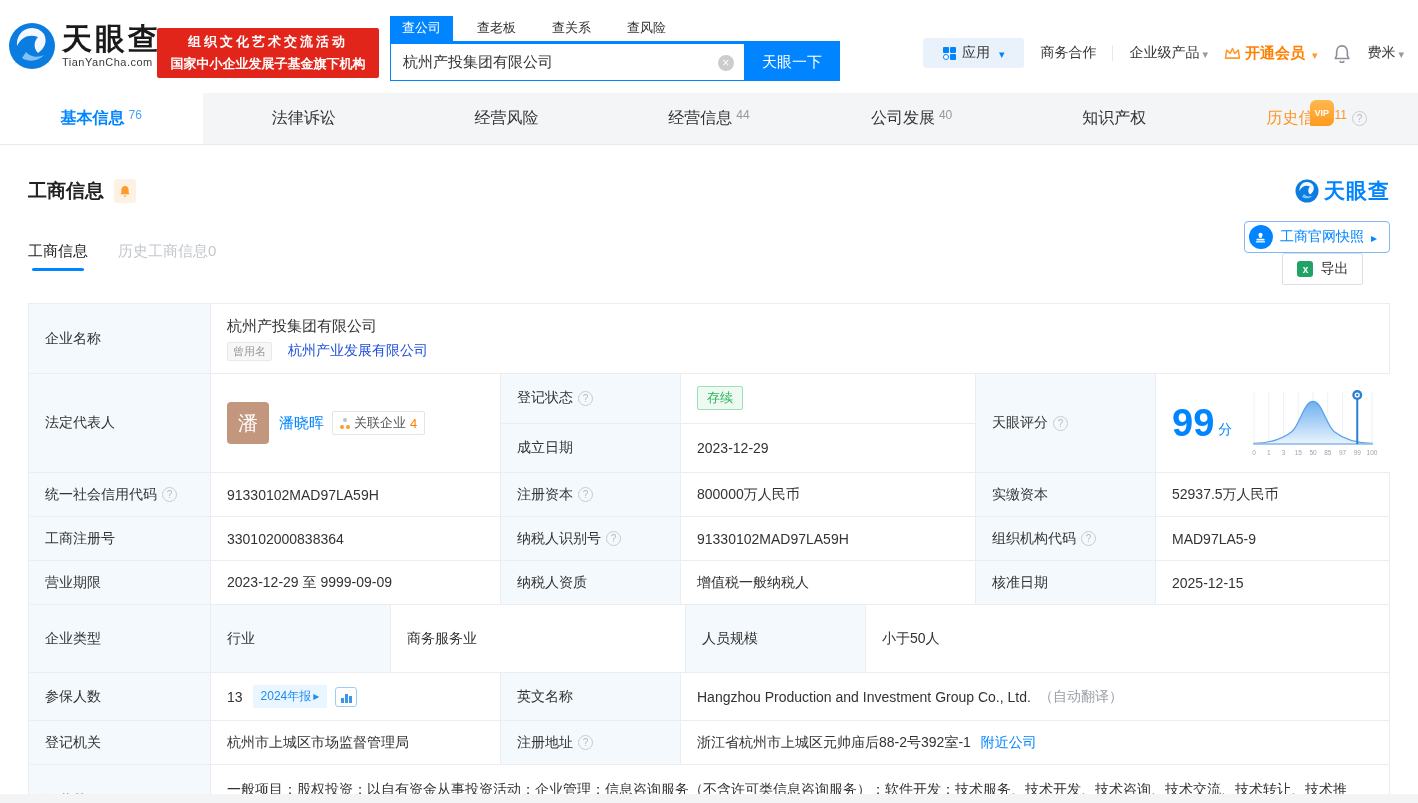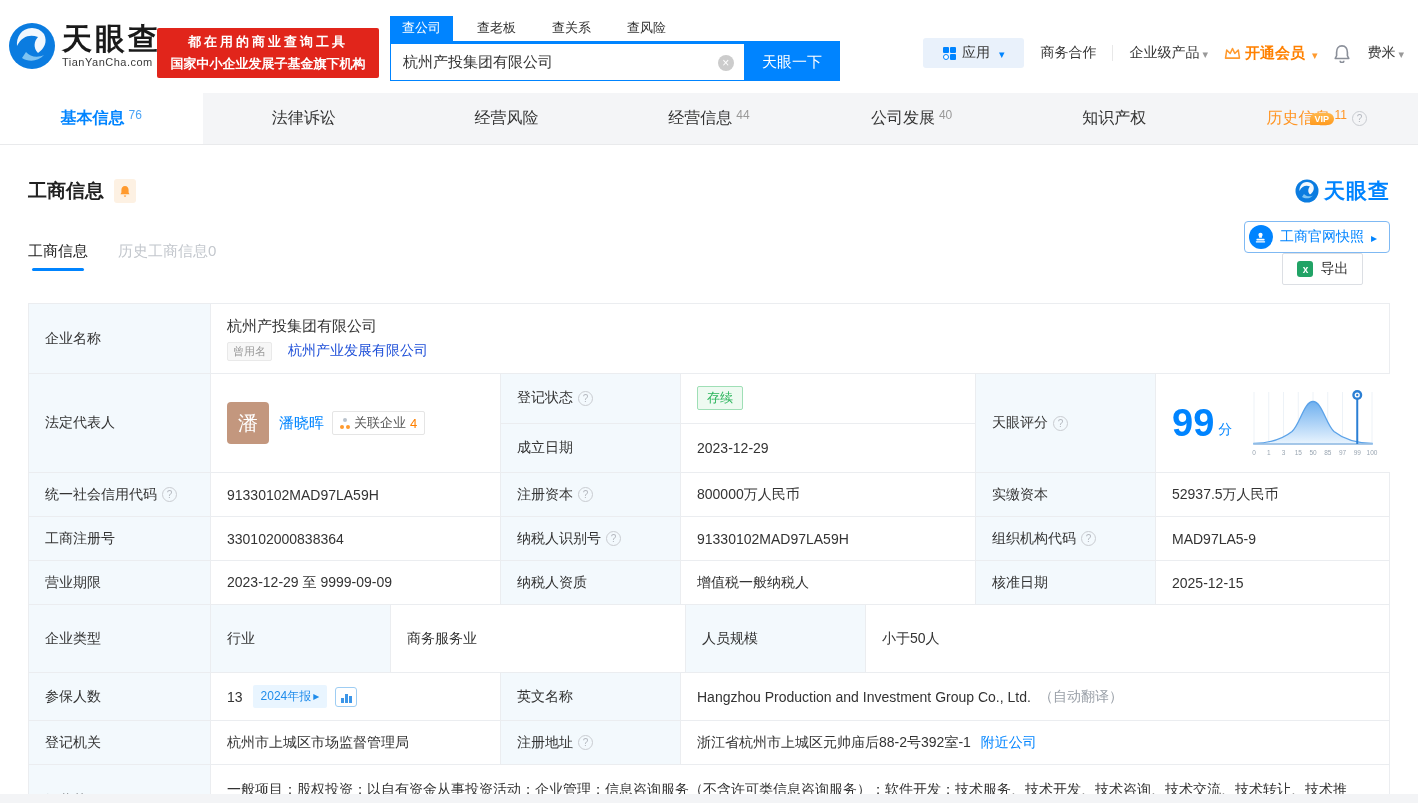--- a/index.html
+++ b/index.html
@@ -42,21 +42,21 @@
   .user-link { cursor:pointer; display:flex; align-items:center; }
 
   
   .nav-bar { height:52px; background:#f4f5f7; border-bottom:1px solid #e9eaec; display:flex; }
   .nav-tab { flex:1; display:flex; align-items:center; justify-content:center; font-size:16px; color:#333; cursor:pointer; position:relative; }
   .nav-tab .cnt { font-size:12px; color:#999; margin-left:4px; position:relative; top:-4px; }
   .nav-tab.active { background:#fff; }
   .nav-tab.active .lbl { color:#0084ff; font-weight:bold; }
   .nav-tab.active .cnt { color:#4aa3f5; }
   .nav-tab.orange .lbl, .nav-tab.orange .cnt { color:#ff9524; }
-  .vip-badge { position:absolute; top:20px; right:84px; background:linear-gradient(180deg,#ffb84d,#ff9a1f); color:#fff; font-size:9px; font-weight:bold; padding:1px 5px; border-radius:6px 6px 6px 1px; }
+  .vip-badge { position:absolute; top:7px; right:84px; background:linear-gradient(180deg,#ffb84d,#ff9a1f); color:#fff; font-size:9px; font-weight:bold; padding:8px 5px; border-radius:6px 6px 6px 1px; }
   .qmark { display:inline-flex; width:15px; height:15px; border:1px solid #c9ccd1; border-radius:50%; color:#b4b8bf; font-size:10px; align-items:center; justify-content:center; margin-left:5px; cursor:pointer; flex:none; }
   .qmark::after { content:"?"; }
 
   
   .sec-head { margin:32px 28px 0; display:flex; align-items:center; }
   .sec-title { font-size:19px; font-weight:bold; color:#222; }
   .bell-chip { margin-left:10px; width:22px; height:24px; background:#fdf1e3; border-radius:3px; display:flex; align-items:center; justify-content:center; cursor:pointer; }
   .wm { margin-left:auto; display:flex; align-items:center; gap:5px; }
   .wm-txt { color:#0084ff; font-size:21px; font-weight:bold; letter-spacing:1px; }
 
@@ -141,21 +141,21 @@
         <path d="M24 6 C13 6 8 16 9 24 C14 14 22 12 30 15 C26 19 25 26 30 31 C36 27 40 20 36 12 C33 8 29 6 24 6 Z" fill="#fff" opacity="0.95"></path>
         <path d="M14 36 C20 40 30 40 36 33 C30 36 22 35 18 30 Z" fill="#7ec3f2"></path>
       </svg>
       <div class="logo-txtcol">
         <div class="logo-cn">天眼查</div>
         <div class="logo-en">TianYanCha.com</div>
       </div>
     </div>
 
     <div class="red-banner">
-      <div class="l1">都在用的商业查询工具</div>
+      <div class="l1">组织文化艺术交流活动</div>
       <div class="l2">国家中小企业发展子基金旗下机构</div>
     </div>
 
     <div class="search-block">
       <div class="search-tabs">
         <span class="stab active">查公司</span>
         <span class="stab">查老板</span>
         <span class="stab">查关系</span>
         <span class="stab">查风险</span>
       </div>

